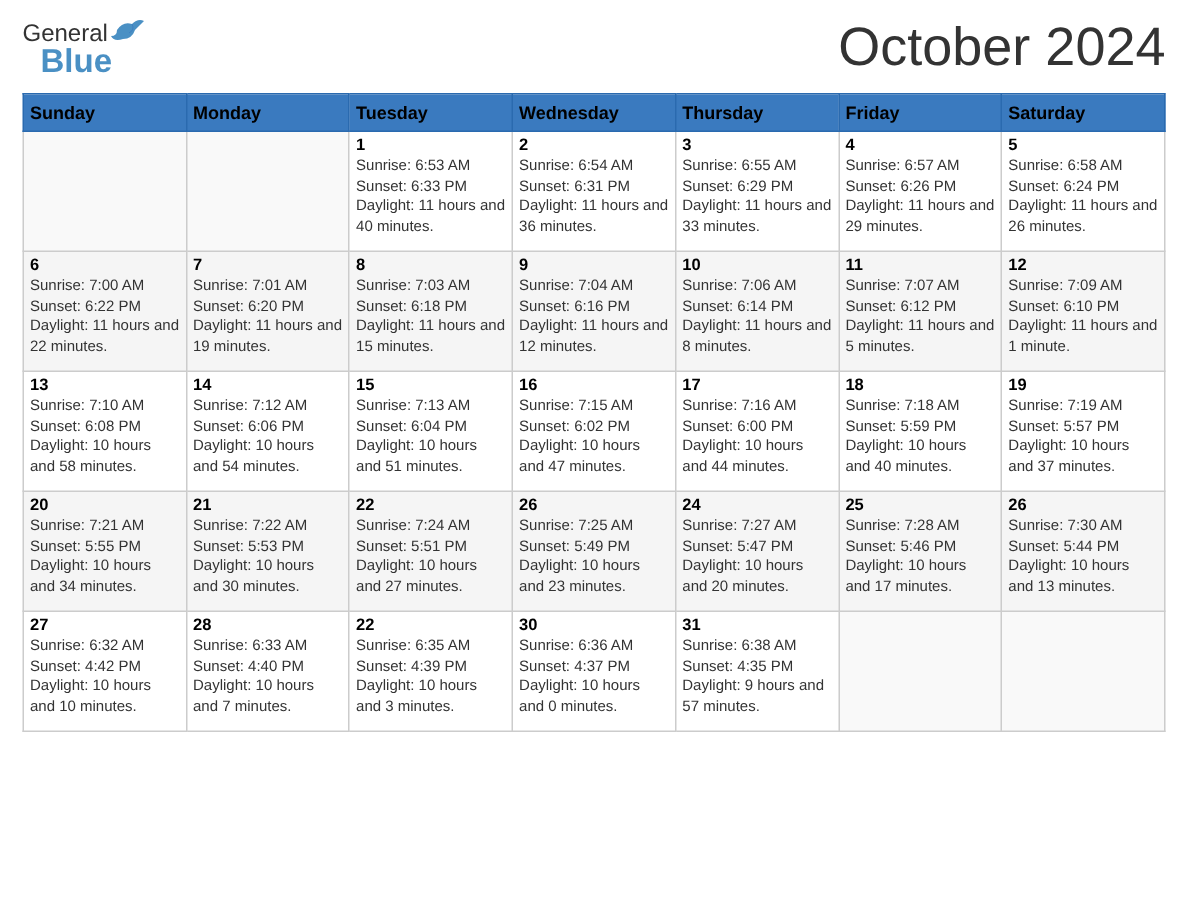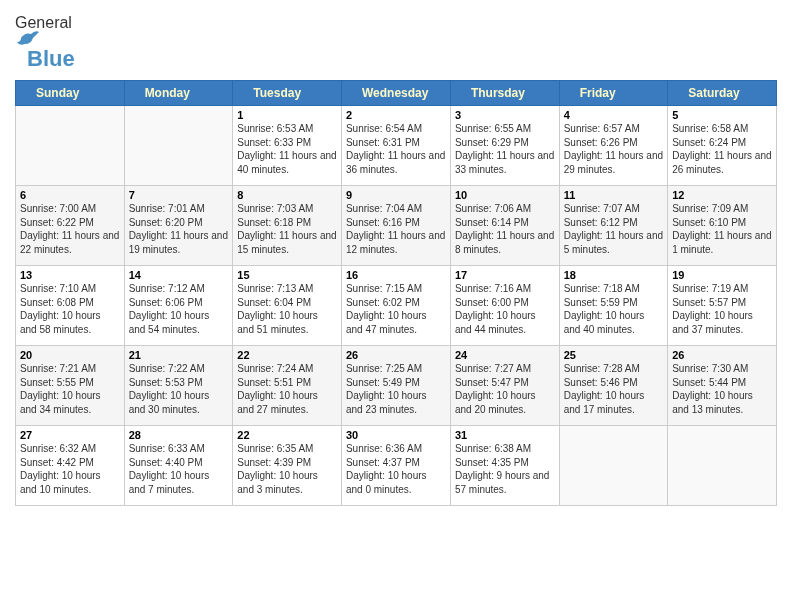--- a/index.html
+++ b/index.html
@@ -34,22 +34,22 @@
       font-size: 14px;
       color: #555;
     }
     .calendar {
       width: 100%;
       border-collapse: collapse;
       font-size: 10.5px;
     }
     .calendar th {
       background-color: #3a7abf;
-      color: #fef9c3;
-      padding: 5px 20px;
+      color: #000000;
+      padding: 5px 4px;
       text-align: left;
       font-size: 12px;
       font-weight: bold;
       border: 1px solid #2a6aaf;
     }
     .calendar td {
       border: 1px solid #ccc;
       vertical-align: top;
       padding: 3px 4px;
       width: 109px;
@@ -74,30 +74,31 @@
       color: #333;
       line-height: 1.35;
     }
     .empty-cell { background: #f9f9f9 !important; }
   </style>
 </head>
 <body>
 
 <div class="header">
   <div class="logo">
-    <div style="display:flex;flex-direction:column;">
+    <div style="display:flex;">
       <span class="logo-general">General</span>
       <svg width="22" height="20" viewBox="0 0 22 20" style="margin-left:2px;margin-top:-2px;">
         <path d="M4,8 Q8,2 14,4 Q18,0 22,2 Q18,6 16,8 Q14,14 8,14 Q2,16 0,12 Q4,12 4,8 Z" fill="#4a90c4"></path>
         <path d="M14,4 Q16,8 12,10" stroke="#3a7abf" stroke-width="0.5" fill="none"></path>
       </svg>
     </div>
     <span class="logo-blue" style="color:#4a90c4;font-size:22px;font-weight:bold;margin-top:-4px;">Blue</span>
   </div>
   <div class="title-section">
+    <div class="month-title">October 2024</div>
   </div>
 </div>
 
 <table class="calendar">
   <thead>
     <tr>
     <th>Sunday</th>
         <th>Monday</th>
         <th>Tuesday</th>
         <th>Wednesday</th>

